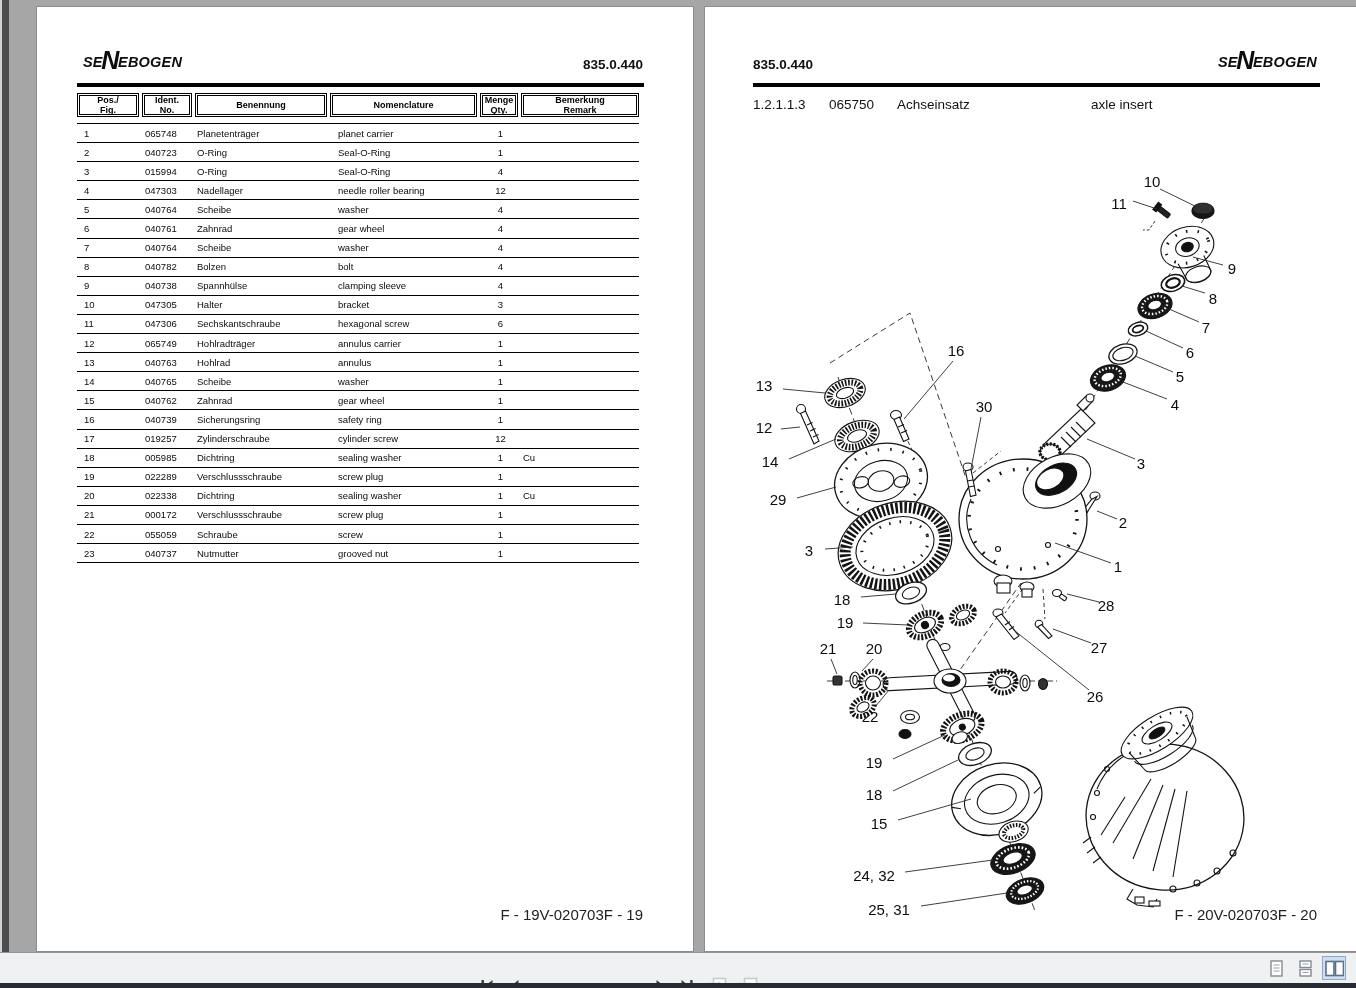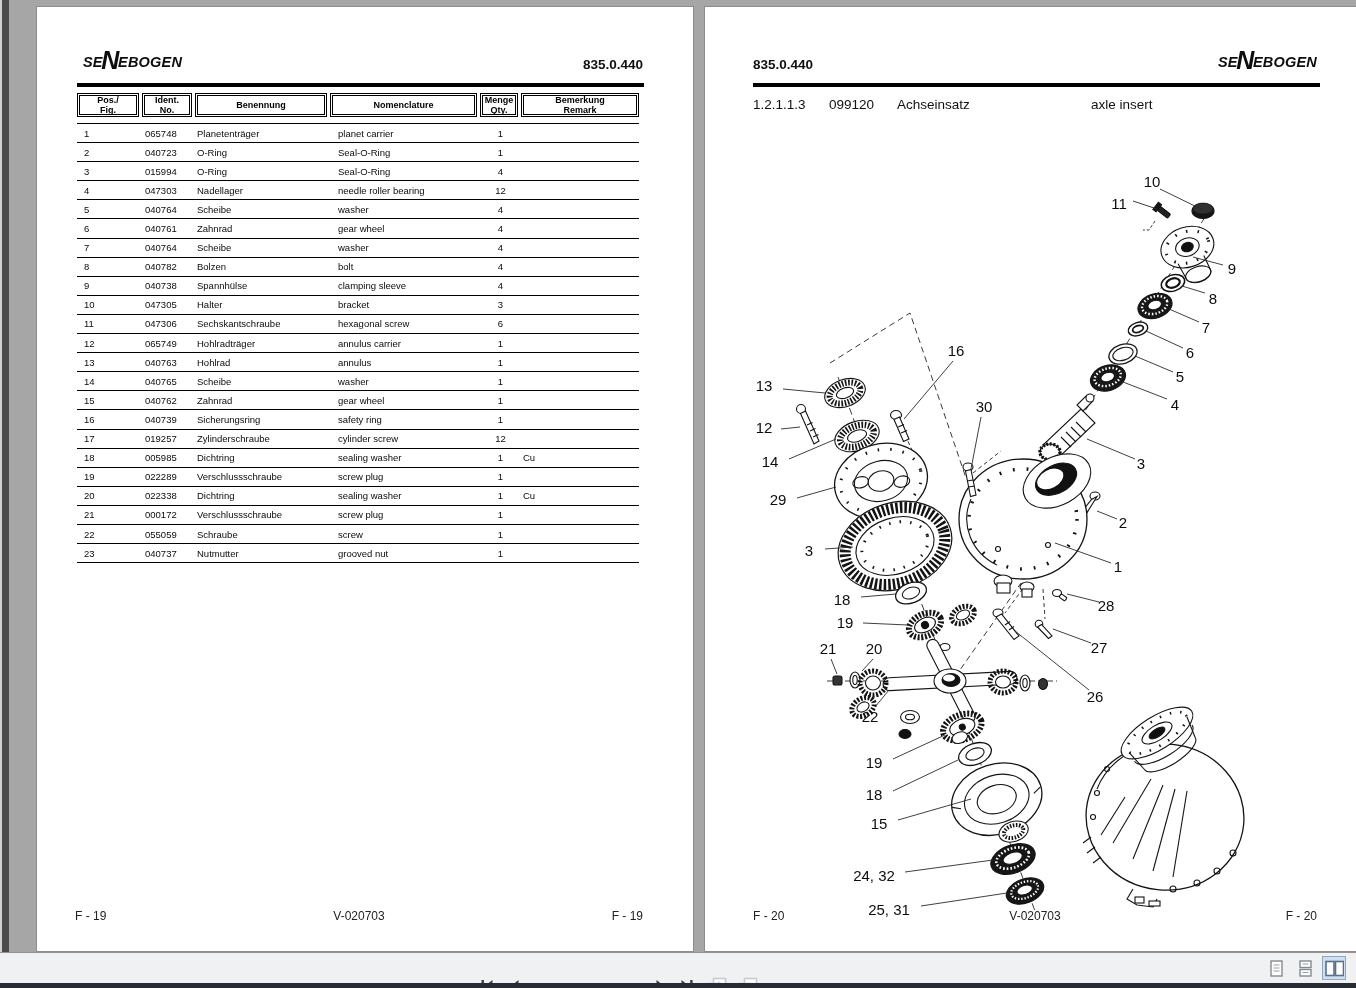--- a/index.html
+++ b/index.html
@@ -23,21 +23,21 @@
   .hc4{left:293px;width:147px}.hc5{left:443px;width:38px}.hc6{left:484px;width:118px}
   .rows{position:absolute;left:40px;top:116px;width:562px;border-top:1px solid #000;}
   .trow{display:flex;height:19.1px;border-bottom:1px solid #000;box-sizing:border-box;align-items:center;font-size:9.5px;color:#0a0a0a;}
   .tcell{overflow:hidden;white-space:nowrap;}
   .cl1{width:65px;padding-left:7px;box-sizing:border-box;}
   .cl2{width:53px;padding-left:3px;box-sizing:border-box;}
   .cl3{width:135px;padding-left:2px;box-sizing:border-box;}
   .cl4{width:150px;padding-left:8px;box-sizing:border-box;}
   .cl5{width:41px;text-align:center;}
   .cl6{width:118px;padding-left:2px;box-sizing:border-box;}
-  .pfooter{position:absolute;left:0;bottom:28px;width:100%;display:flex;justify-content:space-between;font-size:12px;color:#222;box-sizing:border-box;}
+  .pfooter{position:absolute;left:0;bottom:28px;width:100%;display:flex;justify-content:flex-end;font-size:15px;color:#222;box-sizing:border-box;}
   .pfooter.fl{padding:0 50px 0 38px;}
   .pfooter.fr{padding:0 48px;}
   
   .subhead{position:absolute;top:90px;left:0;width:100%;height:20px;font-size:13.5px;color:#111;padding-left:22px;}
   .subhead span{position:absolute;white-space:nowrap;}
   .sh-sec{left:48px;} .sh-part{left:124px;} .sh-de{left:192px;} .sh-en{left:386px;}
   .diagram{position:absolute;left:0;top:140px;}
   
   .toolbar{position:absolute;left:0;top:952px;width:1356px;height:31px;background:#f0f1f2;border-top:1px solid #949494;box-sizing:border-box;}
   .bstrip{position:absolute;left:0;top:983px;width:1356px;height:5px;background:#272b33;}
@@ -294,21 +294,21 @@
   </div>
 
   <div class="page page-right">
     <div class="docnum" style="left:48px;top:50px;">835.0.440</div>
     <div class="logo" style="right:48px;top:46px;">
       <span class="lg-s">SE</span><span class="lg-n">N</span><span class="lg-s">EBOGEN</span>
     </div>
     <div class="rule" style="left:48px;top:76px;width:567px;"></div>
     <div class="subhead">
       <span class="sh-sec">1.2.1.1.3</span>
-      <span class="sh-part">099120</span>
+      <span class="sh-part">065750</span>
       <span class="sh-de">Achseinsatz</span>
       <span class="sh-en">axle insert</span>
     </div>
 
     <svg class="diagram" width="662" height="770" viewBox="0 0 662 770">
 
       <g stroke="#3a3a3a" stroke-width="1" fill="none">
         <line x1="500" y1="70" x2="330" y2="345" stroke-dasharray="7 4"></line>
         <line x1="133" y1="230" x2="330" y2="764" stroke-dasharray="7 4"></line>
         <line x1="122" y1="534" x2="352" y2="534" stroke-dasharray="10 3 2 3"></line>

